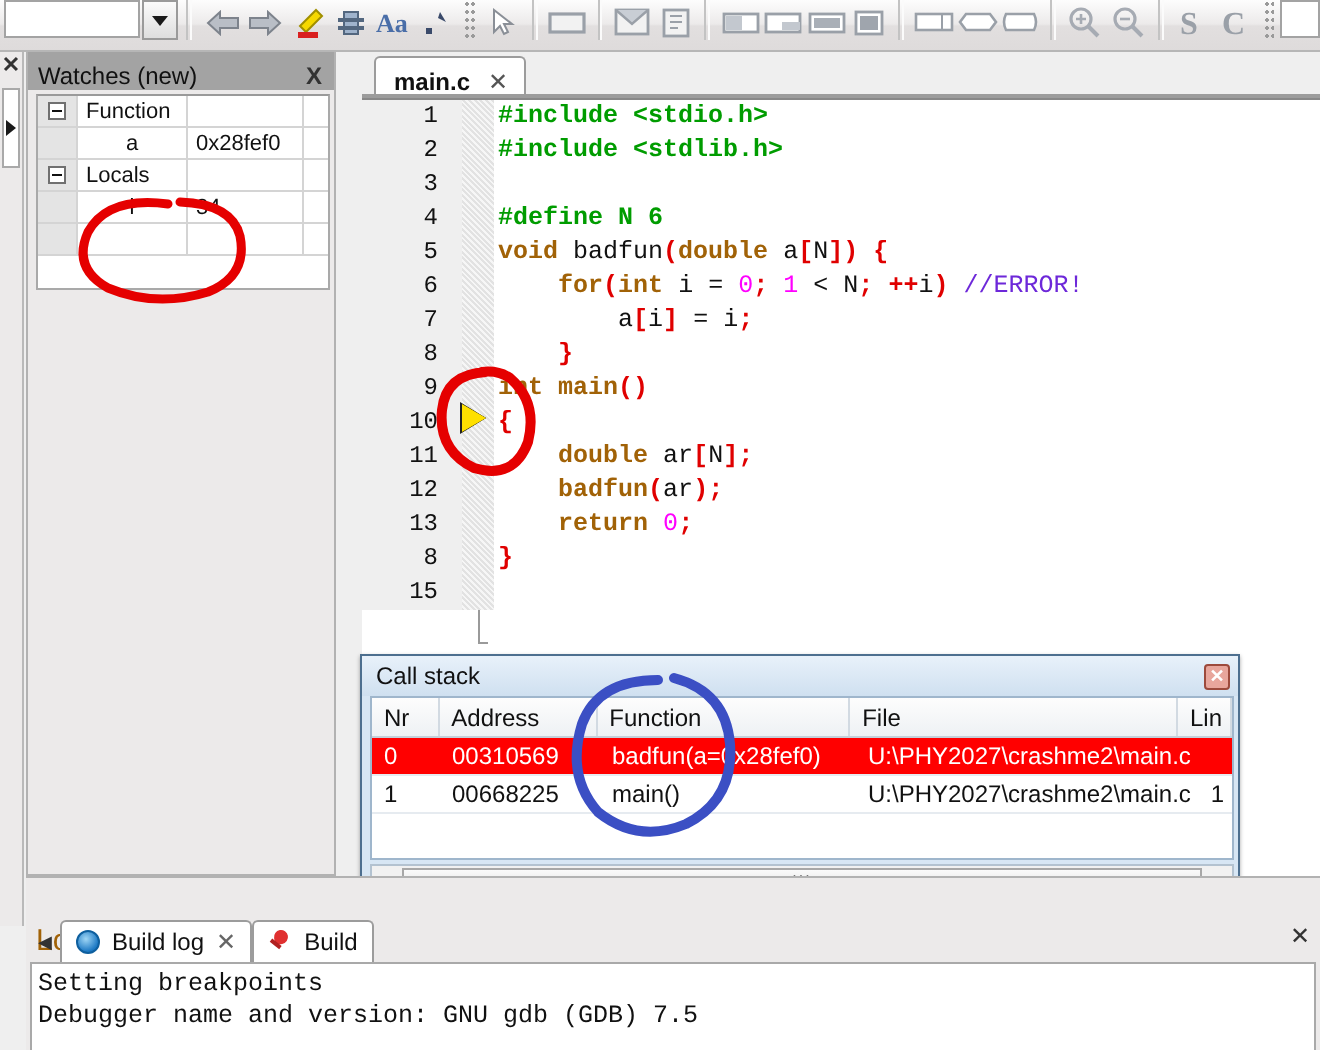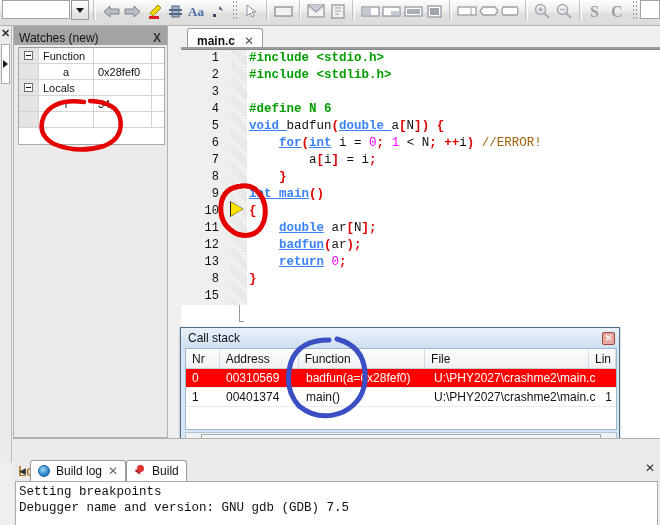--- a/index.html
+++ b/index.html
@@ -109,26 +109,26 @@
     background:#efefef;
   }
   .gutter-bar {
     position:absolute; left:44px; top:0; width:6px; height:17px; background:#efefef;
   }
   .gutter-hatch {
     position:absolute; left:50px; top:0; width:16px; height:17px;
     background:repeating-linear-gradient(45deg,#e2e2e2 0 1px,#f6f6f6 1px 2px);
   }
   .codetext { position:absolute; left:68px; top:0; }
-  .kw  { color:#3b82f6; font-weight:bold;text-decoration:underline; }
+  .kw  { color:#a16207; font-weight:bold; }
   .pp  { color:#009c00; font-weight:bold; }
   .num { color:#ff00ff; }
   .pun { color:#e00000; font-weight:bold; }
   .plain { color:#111; }
-  .cmt { color:#a16207; }
+  .cmt { color:#6d28d9; }
 
   .green-margin { position:absolute; left:44px; width:6px; background:#14e014; }
   .fold-box {
     position:absolute; width:11px; height:11px; background:#fff;
     border:1px solid #808080; left:53px;
   }
   .fold-box::before{content:"";position:absolute;left:2px;top:4px;width:5px;height:1px;background:#222;}
   .fold-line { position:absolute; left:58px; width:1px; background:#9a9a9a; }
   .fold-foot { position:absolute; width:5px; height:1px; background:#9a9a9a; }
 
@@ -476,21 +476,21 @@
       </div>
       <div class="cs-row sel">
         <div class="c-nr">0</div>
         <div class="c-addr">00310569</div>
         <div class="c-fn">badfun(a=0x28fef0)</div>
         <div class="c-file">U:\PHY2027\crashme2\main.c</div>
         <div class="c-line"></div>
       </div>
       <div class="cs-row">
         <div class="c-nr">1</div>
-        <div class="c-addr">00401374</div>
+        <div class="c-addr">00668225</div>
         <div class="c-fn">main()</div>
         <div class="c-file">U:\PHY2027\crashme2\main.c</div>
         <div class="c-line">1</div>
       </div>
     </div>
     <div class="cs-scroll">
       <div class="arr">◀</div>
       <div class="cs-thumb">
           <span>III</span>
         </div>

